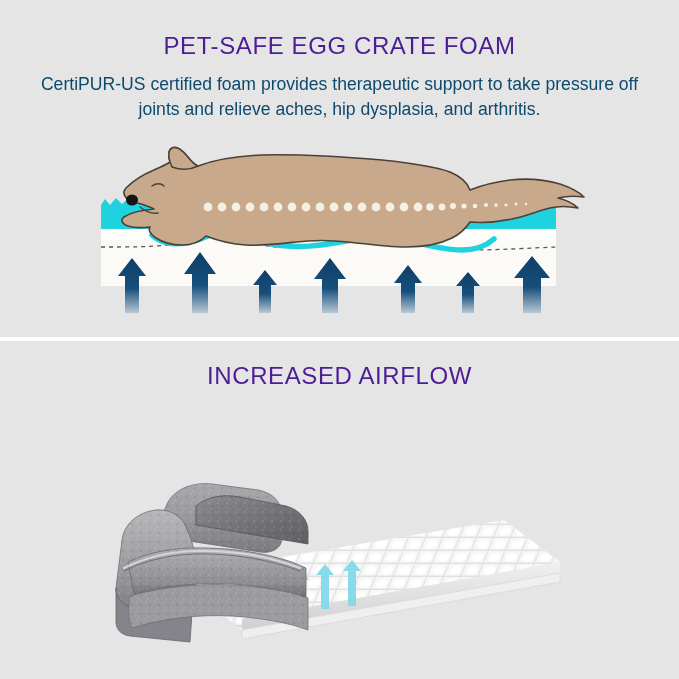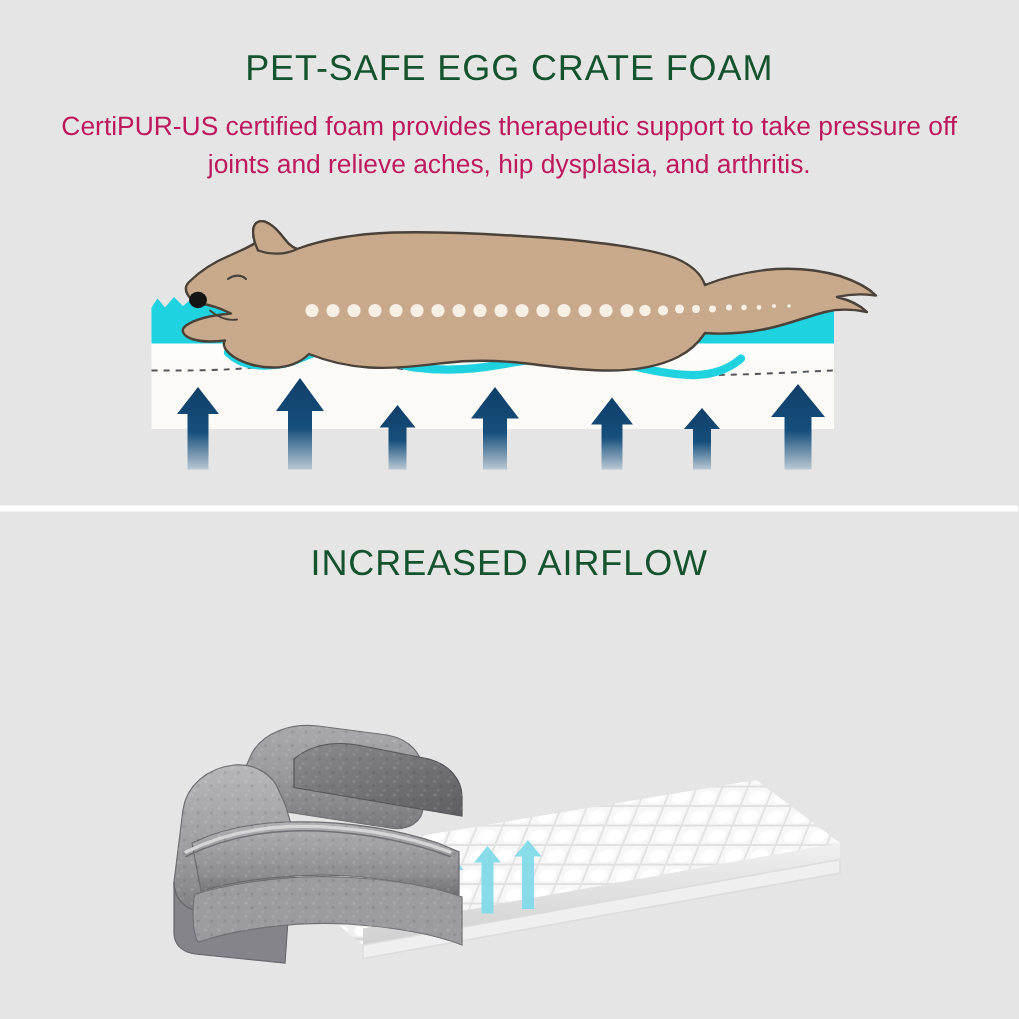--- a/index.html
+++ b/index.html
@@ -27,35 +27,35 @@
     width: 679px; height: 4px;
     background: #ffffff;
   }
 
   .title {
     position: absolute;
     left: 0; width: 679px;
     text-align: center;
     font-size: 24px;
     letter-spacing: 0.6px;
-    color: #14532d;
+    color: #4c1d95;
     font-weight: 400;
     white-space: nowrap;
   }
   #title-top { top: 32px; }
   #title-bottom { top: 372px; }
 
   .subtitle {
     position: absolute;
     left: 18px; width: 643px;
     top: 72px;
     text-align: center;
     font-size: 17.6px;
     line-height: 25px;
-    color: #be185d;
+    color: #0c4a6e;
     font-weight: 400;
   }
 
   .art { position: absolute; left: 0; top: 0; }
 </style>
 </head>
 <body>
 
 <div id="root">
 

